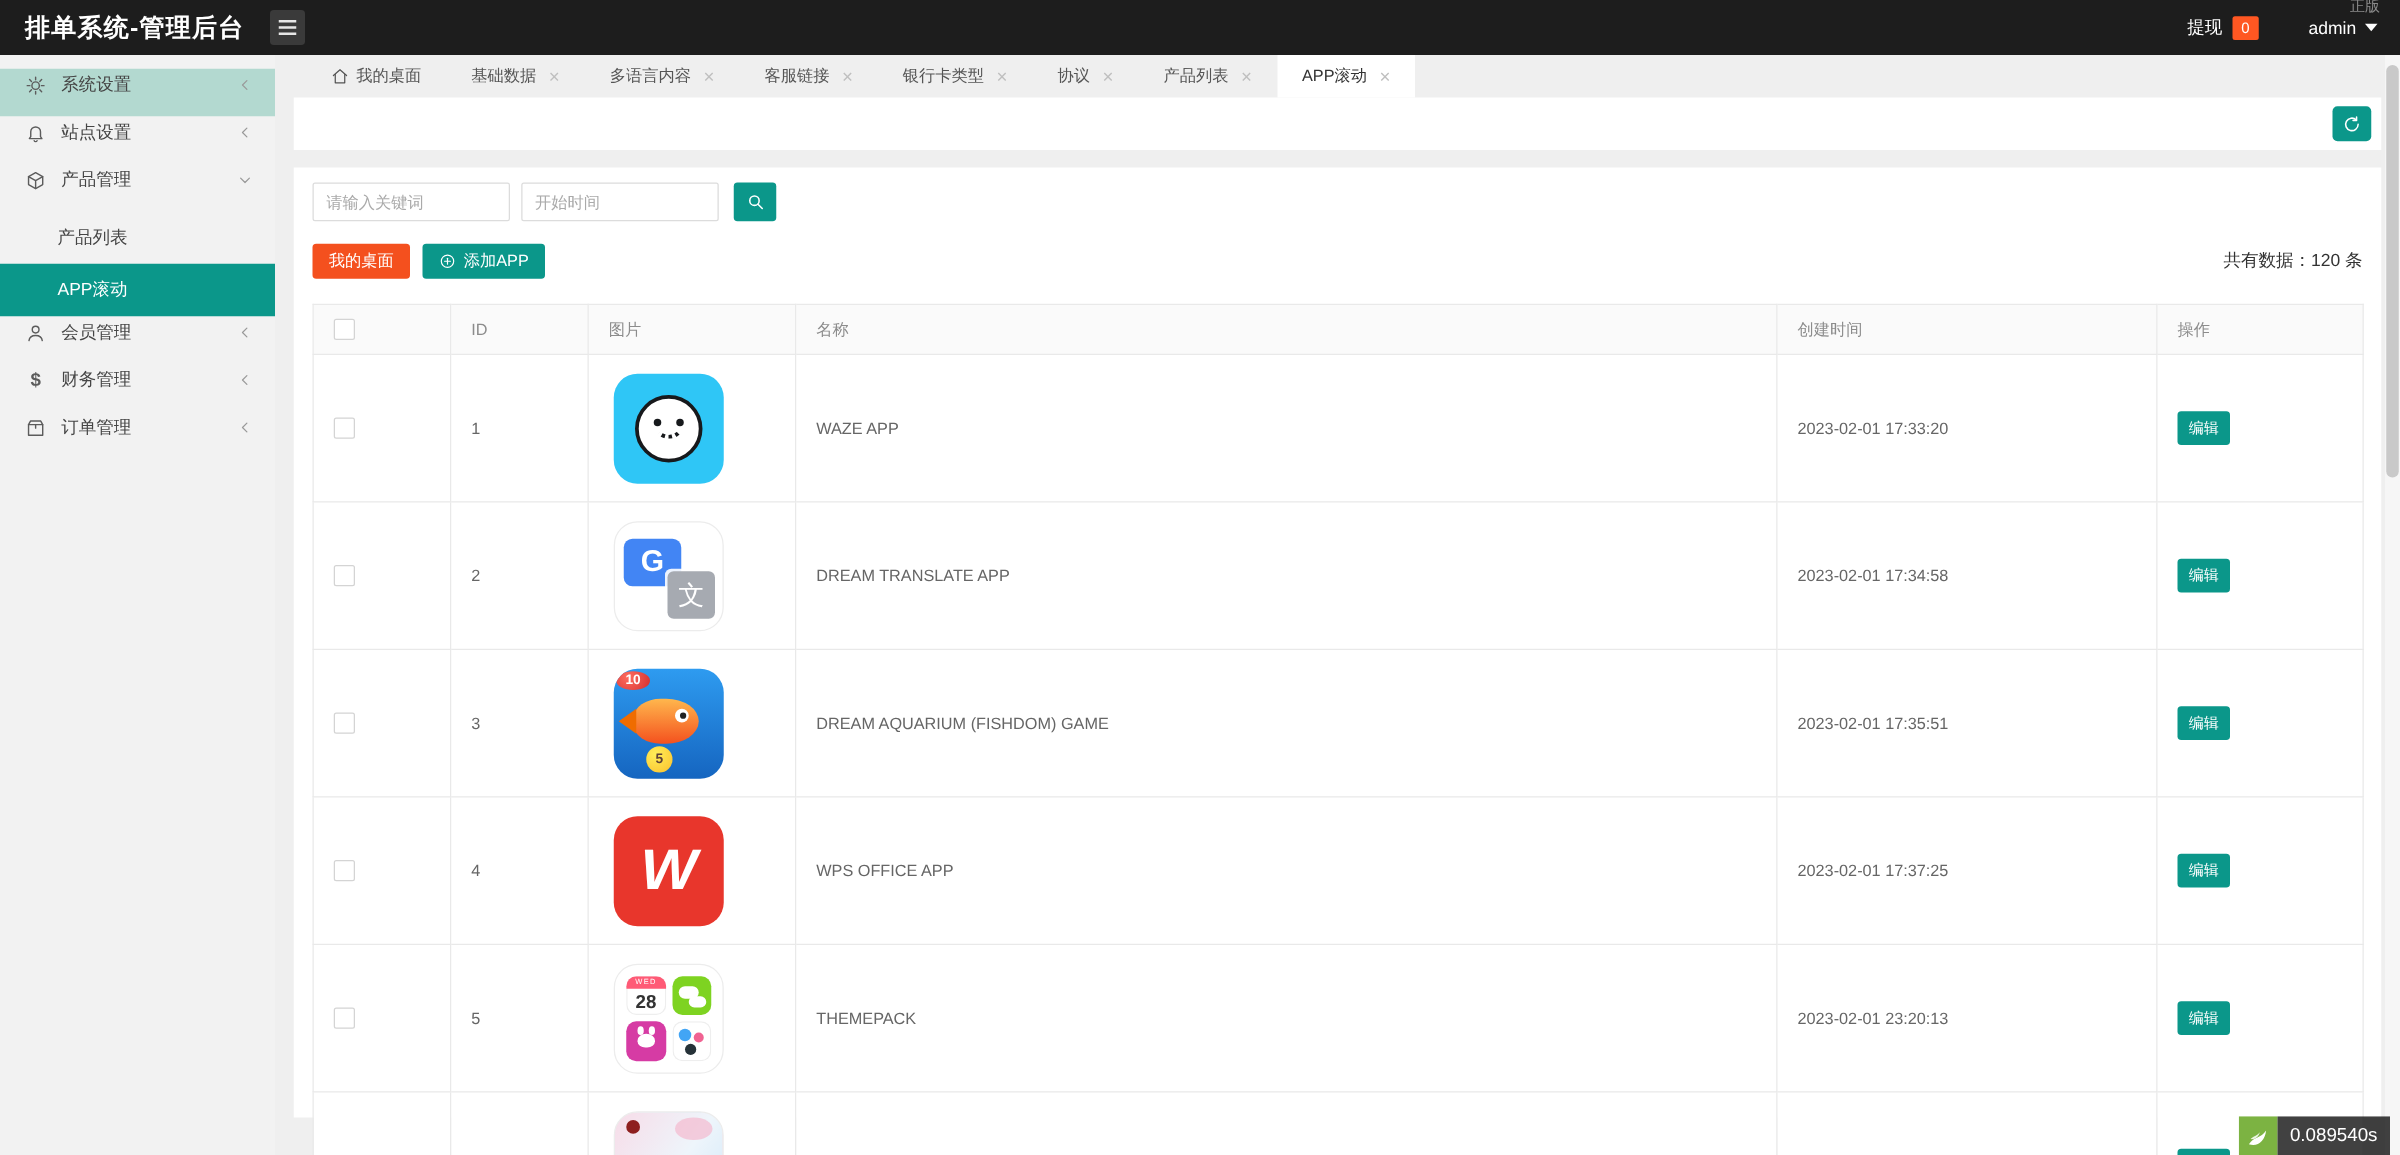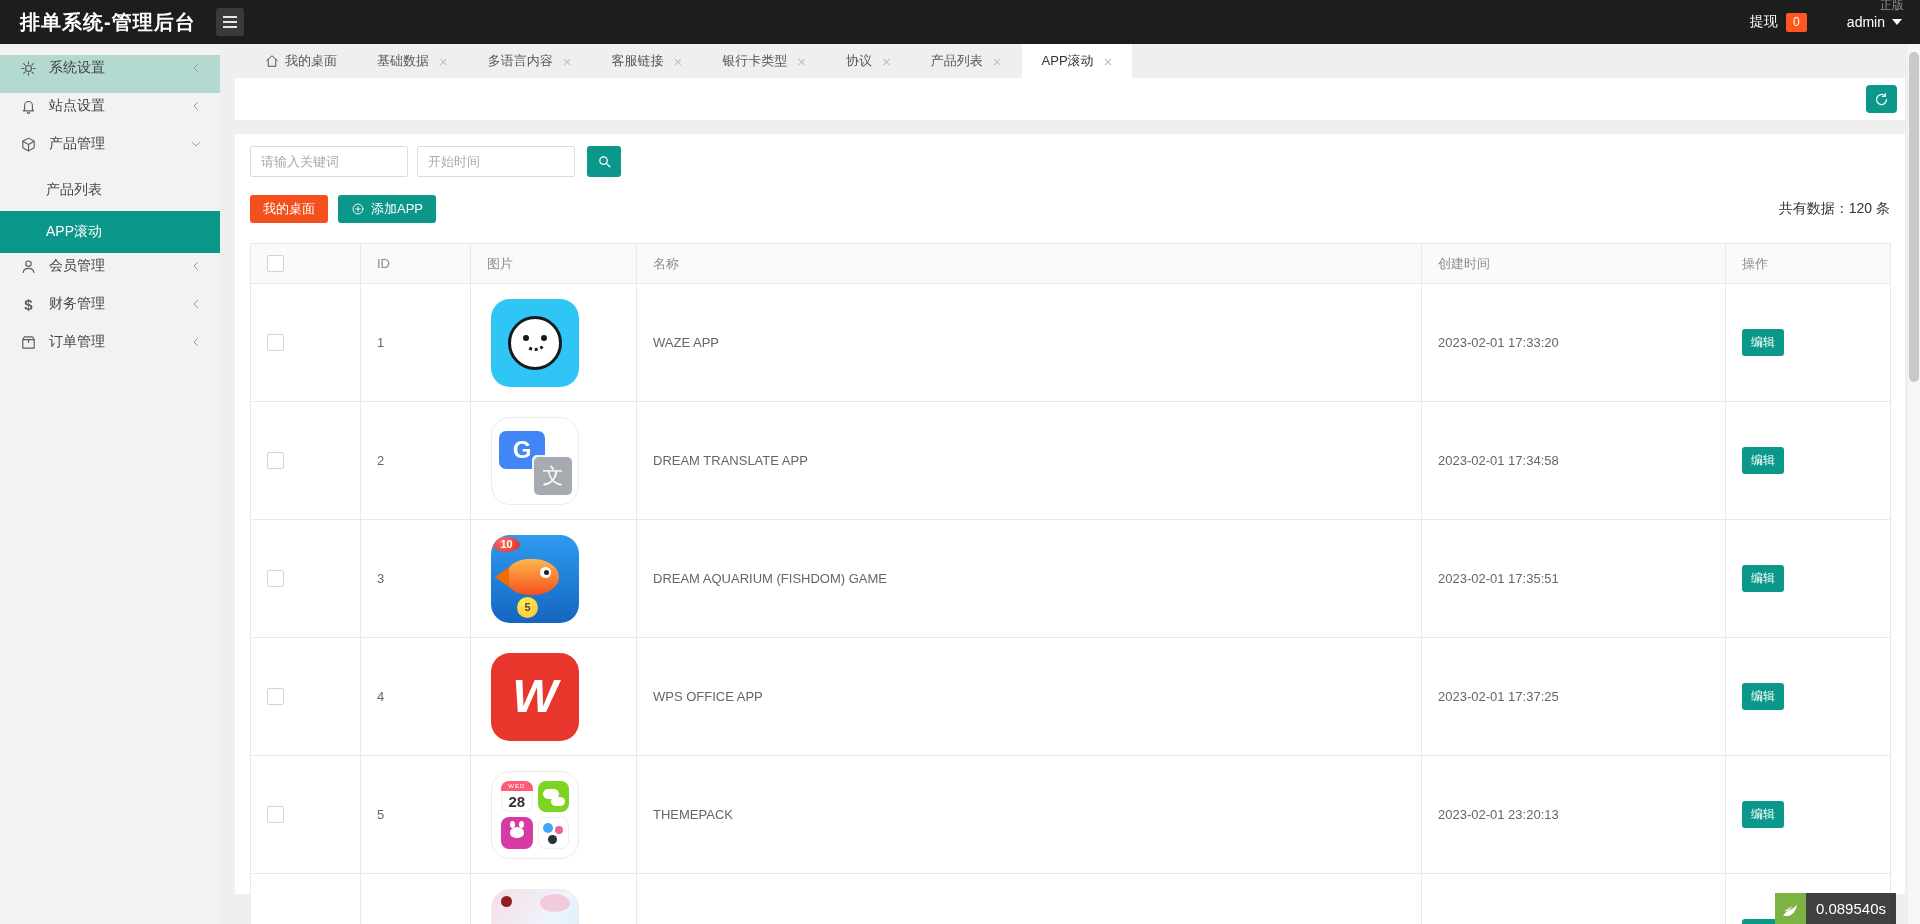--- a/index.html
+++ b/index.html
@@ -108,21 +108,21 @@
   .tp-dots .d { position:absolute; border-radius:50%; }
   .tp-dots .d1 { width:10px; height:10px; background:#42a5f5; left:5px; top:6px; }
   .tp-dots .d2 { width:8px; height:8px; background:#f06292; right:6px; top:9px; }
   .tp-dots .d3 { width:9px; height:9px; background:#263238; left:10px; bottom:5px; }
   
   .ic-photo { background:linear-gradient(125deg,#f7dce8 0%,#eef5fb 55%,#cfe7f8 100%); border:1px solid #ececec; }
   .ph-dot { position:absolute; left:9px; top:6px; width:11px; height:11px; background:#8e1f1f; border-radius:50%; }
   .ph-blob { position:absolute; right:8px; top:4px; width:30px; height:18px; background:#f3b9cf; border-radius:50%; opacity:.7; }
 
   
-  .exec { position:fixed; right:24px; bottom:0; display:flex; align-items:flex-end; z-index:60; }
+  .exec { position:fixed; right:8px; bottom:0; display:flex; align-items:flex-end; z-index:60; }
   .exec-ico { width:31px; height:31px; background:#7cb342; display:flex; align-items:center; justify-content:center; }
   .exec-ico svg { width:22px; height:22px; fill:#fff; }
   .exec-time { height:31px; background:rgba(23,23,23,.82); color:#fff; font-size:15px; display:flex; align-items:center; padding:0 10px; }
   .vscroll { position:fixed; right:0; top:44px; bottom:0; width:12px; background:#f6f6f6; z-index:55; }
   .vscroll-thumb { position:absolute; left:1px; top:8px; width:10px; height:330px; background:#c9c9c9; border-radius:5px; }
 </style>
 </head>
 <body>
 
 <header class="topbar">

